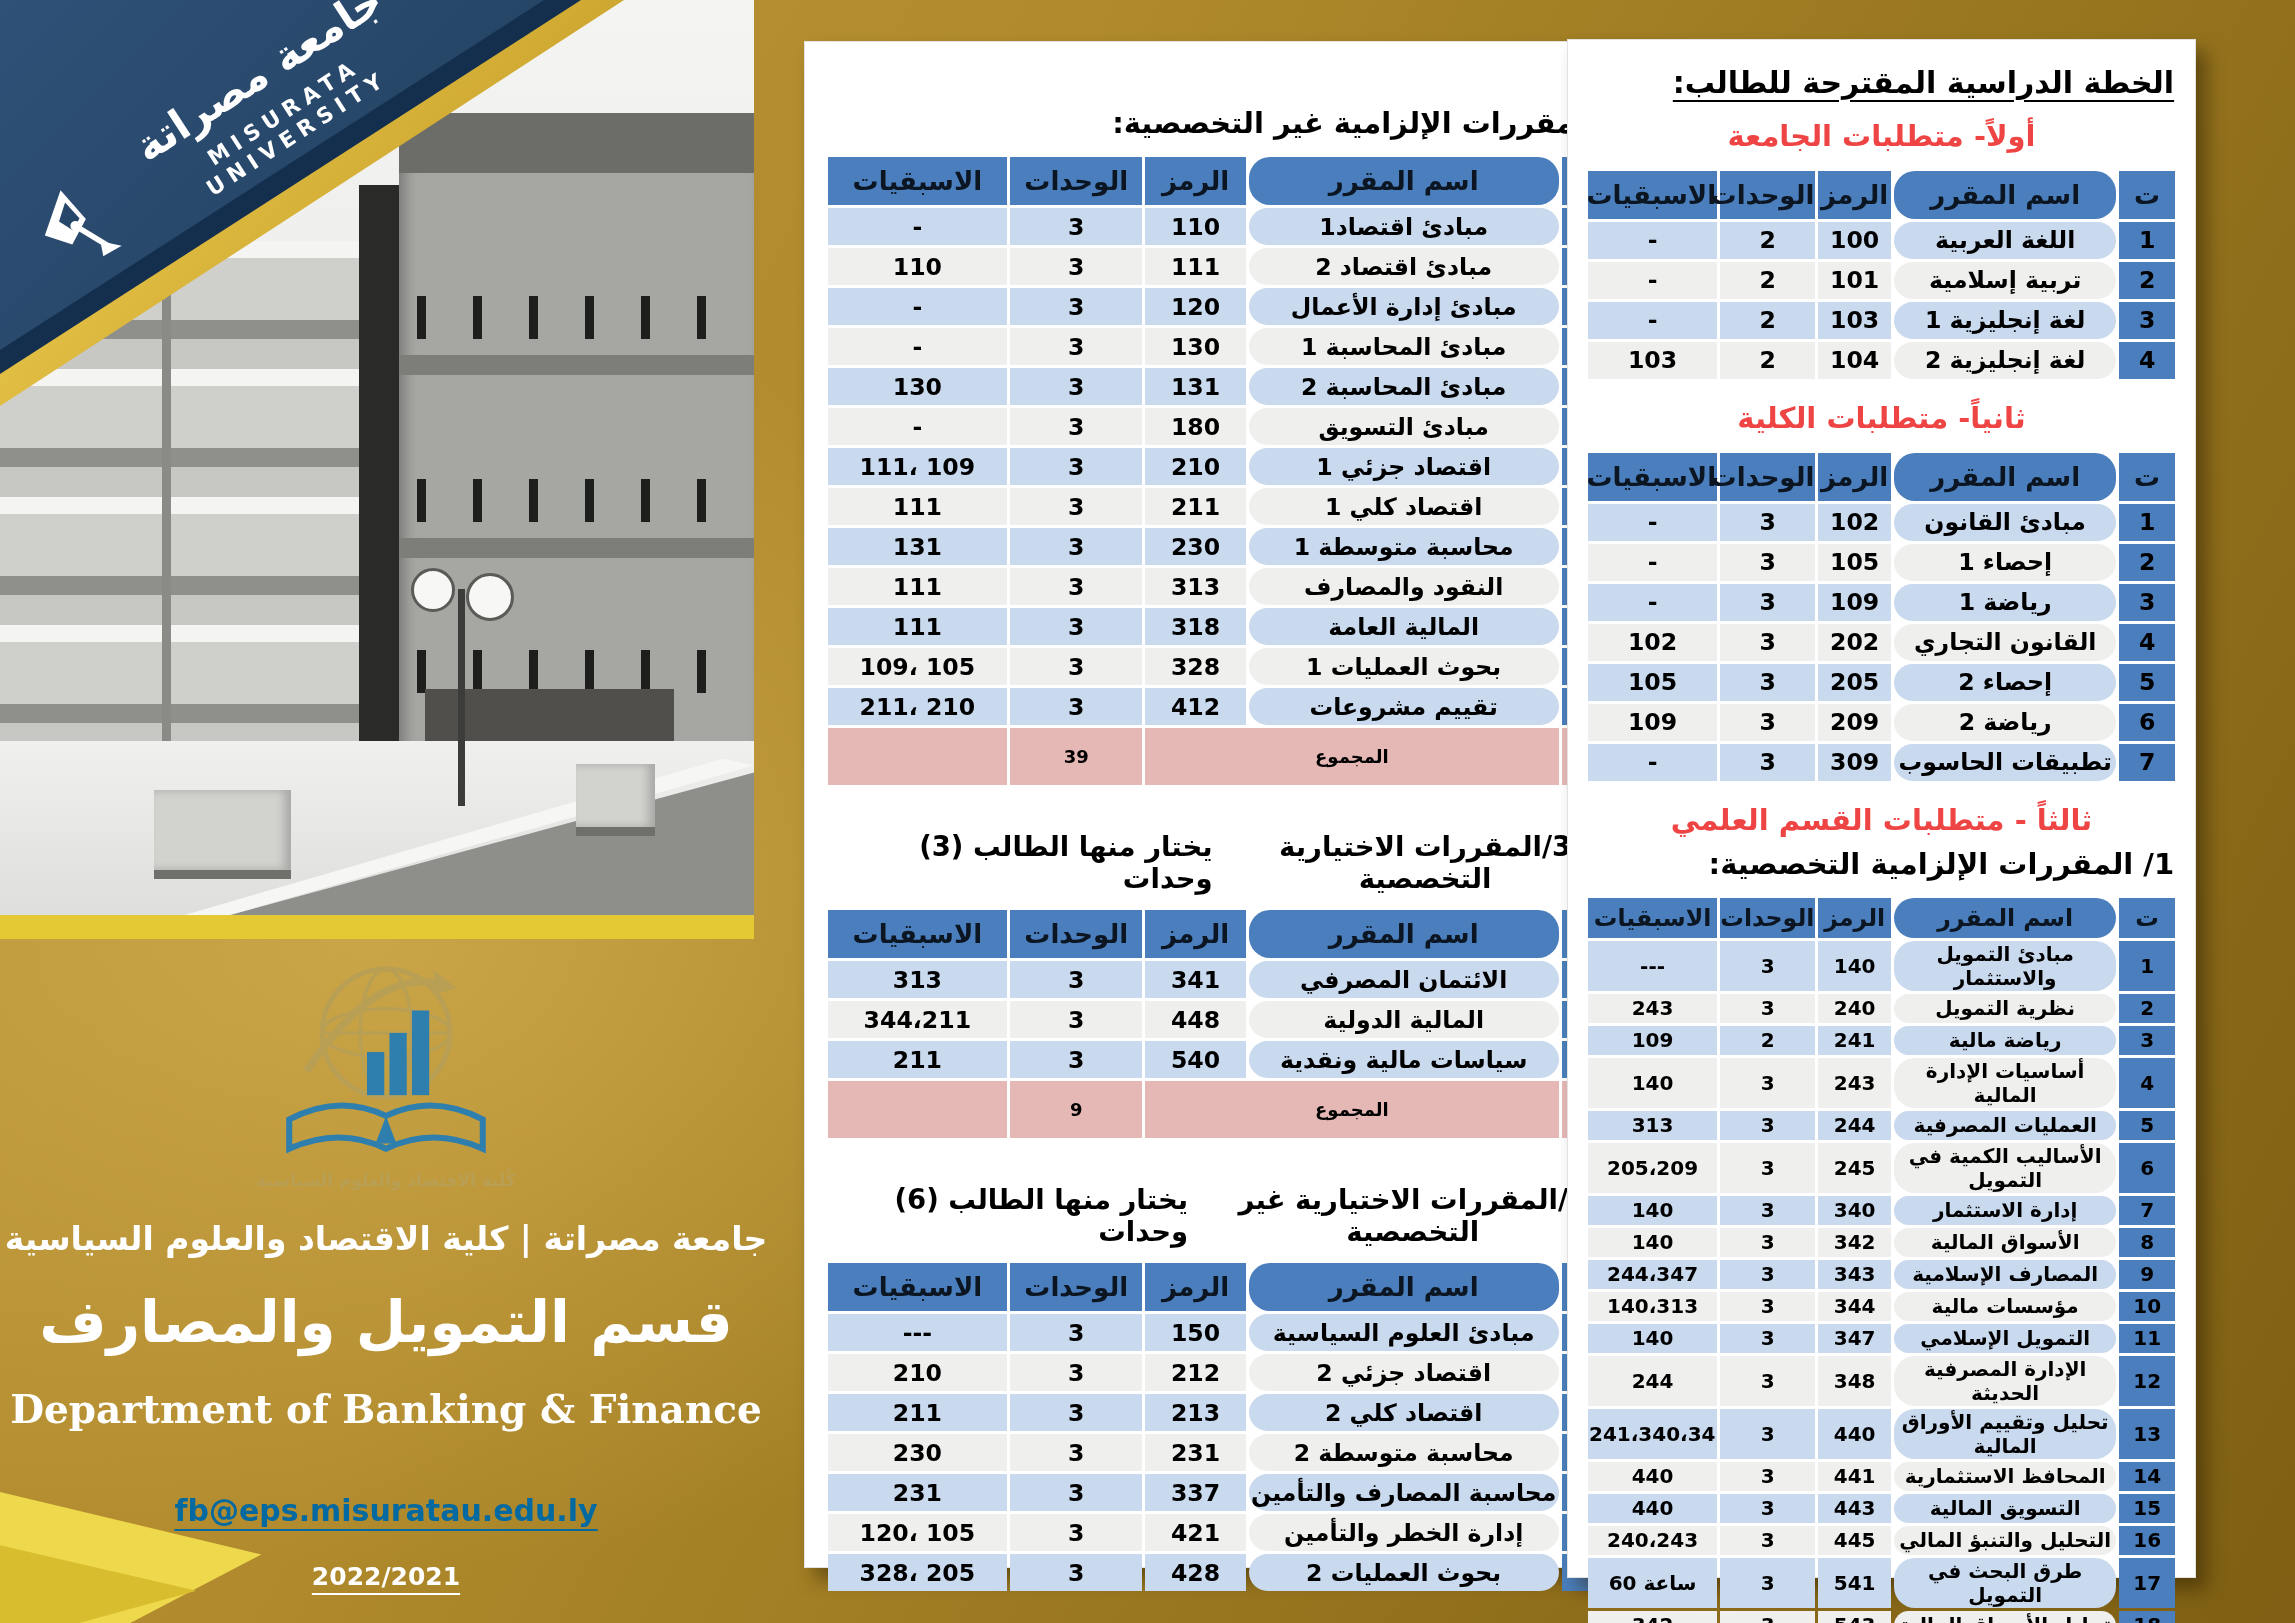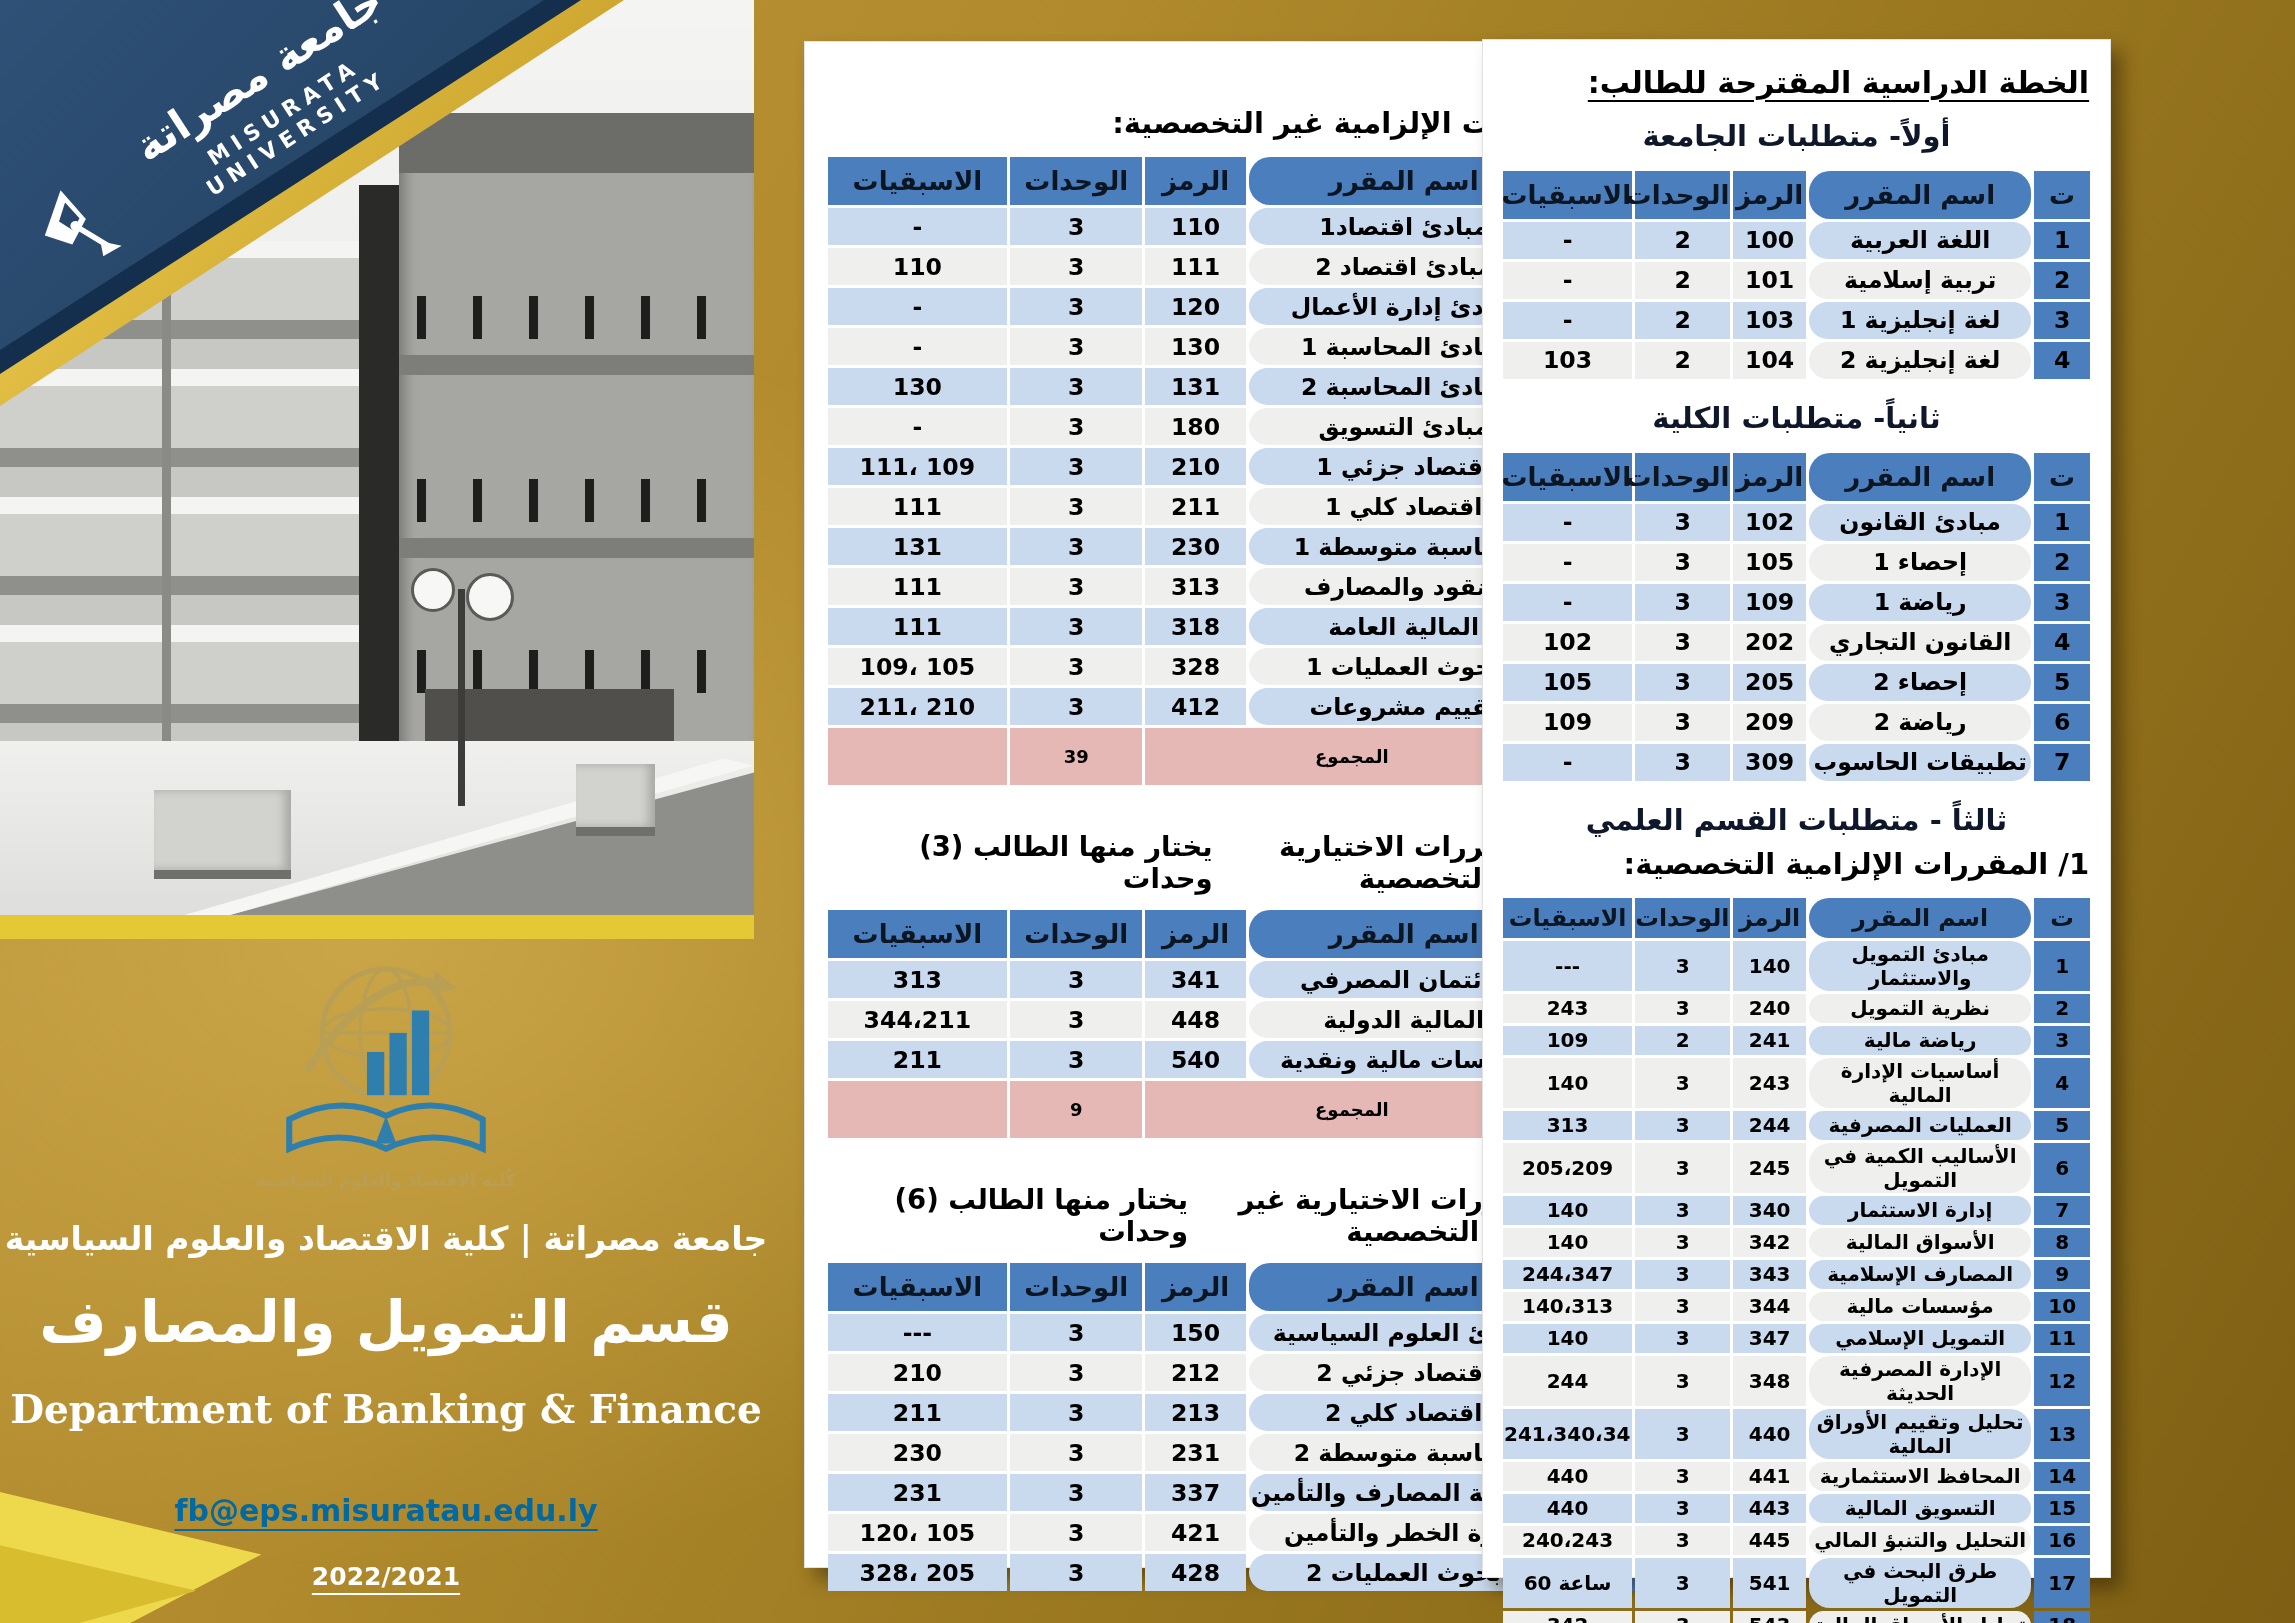--- a/index.html
+++ b/index.html
@@ -62,23 +62,23 @@
   .year{margin-top:34px;font-size:25px;font-weight:700;text-decoration:underline;
     text-underline-offset:7.9px;text-decoration-thickness:2px;}
   .fold1{position:absolute;left:-19.6px;top:1457px;width:281px;height:168px;background:#eed84b;
     clip-path:polygon(0 18%,100% 58%,52% 100%,0 100%);filter:drop-shadow(6.5px -5.2px 7.9px rgba(60,40,0,.35));}
   .fold2{position:absolute;left:-19.6px;top:1505px;width:216px;height:119px;background:#d8bd2e;
     clip-path:polygon(0 30%,100% 72%,44% 100%,0 100%);}
   
   .panel{position:absolute;background:#fff;border:0.7px solid #e2e2e0;
     box-shadow:10.5px 11.8px 17px rgba(43,30,4,.5);box-sizing:border-box;}
   .panel-mid{left:804px;top:41px;width:858px;height:1527px;padding:22px 19.6px;}
-  .panel-right{left:1482px;top:39px;width:629px;height:1539px;padding:19.6px 17px;}
+  .panel-right{left:1567px;top:39px;width:629px;height:1539px;padding:19.6px 17px;}
   .rtitle{direction:rtl;text-align:right;font-size:29px;font-weight:700;color:#000;margin:11.8px 3.9px 14.4px;}
-  .center-title{direction:rtl;text-align:center;font-size:29px;font-weight:700;color:#0f172a;margin:19.6px 0 14.4px;}
+  .center-title{direction:rtl;text-align:center;font-size:29px;font-weight:700;color:#ef4444;margin:19.6px 0 14.4px;}
   .main-title{direction:rtl;text-align:right;font-size:30px;font-weight:700;color:#000;margin:5.2px 3.9px 6.5px;
     text-decoration:underline;text-underline-offset:6.5px;text-decoration-thickness:2px;}
   .two-title{display:flex;flex-direction:row-reverse;justify-content:space-between;align-items:baseline;
     margin:42px 3.9px 13px;}
   .two-title .t-right{direction:rtl;font-size:27.5px;font-weight:700;text-align:center;}
   .two-title .t-left{direction:rtl;font-size:27.5px;font-weight:700;}
   .sub{margin-top:9.2px;}
   
   table.ptable{width:100%;border-collapse:separate;border-spacing:3.3px;table-layout:fixed;}
   .ptable th{background:#4a7ebc;color:#0c1622;font-size:26px;font-weight:700;height:46px;text-align:center;vertical-align:middle;}

